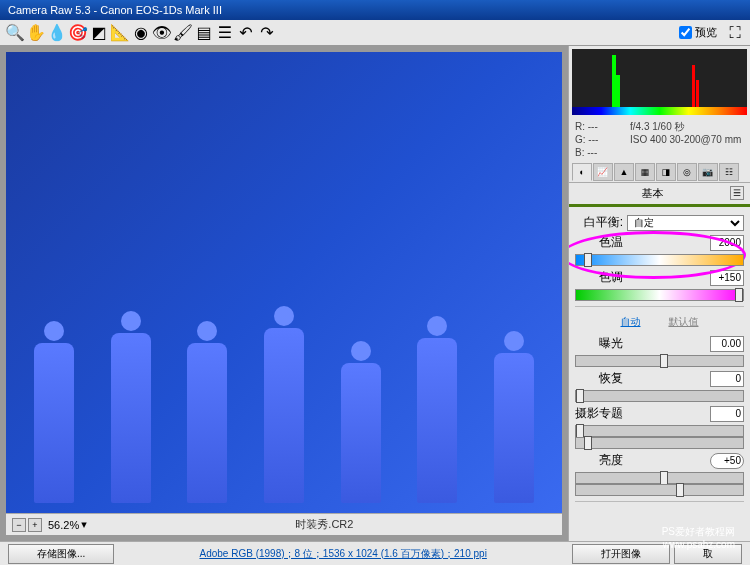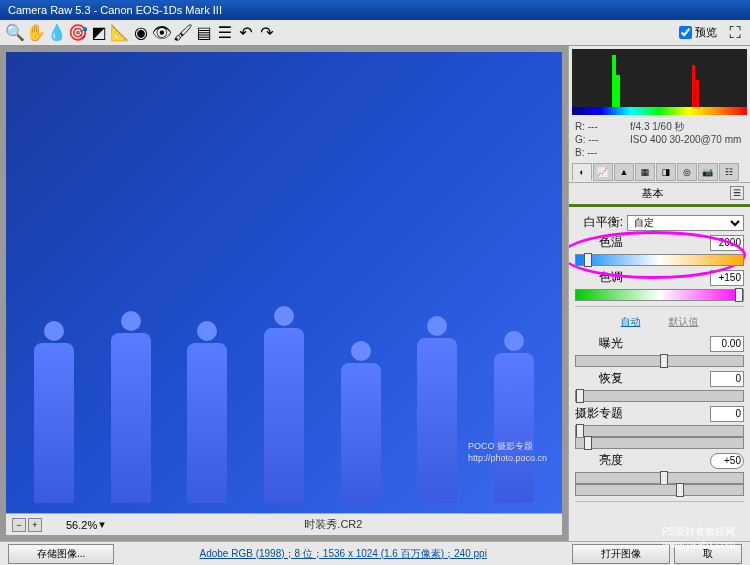--- a/index.html
+++ b/index.html
@@ -78,28 +78,26 @@
 <div class="main">
   <div class="viewer">
     <div class="canvas">
       <div class="person"></div>
         <div class="person" style="height:170px;"></div>
         <div class="person"></div>
       <div class="person" style="height:175px;"></div>
         <div class="person" style="height:140px;"></div>
       <div class="person" style="height:165px;"></div>
         <div class="person" style="height:150px;"></div>
-      <div class="wm1" style="white-space:pre;">POCO 摄影专题
-http://photo.poco.cn</div>
     </div>
     <div class="bottombar">
       <div class="zoom">
         <span class="zbtn">−</span>
         <span class="zbtn">+</span>
-        <span style="margin-left:22px;">56.2%</span>
+        <span style="margin-left:4px;">56.2%</span>
         <span>▾</span>
       </div>
       <span class="fname">时装秀.CR2</span>
     </div>
   </div>
 
   <div class="panel">
     <div class="histogram">
       <div class="hist-g"></div>
         <div class="hist-g" style="left:44px;height:40px;"></div>
@@ -203,19 +201,19 @@
         </div>
 
       <hr class="sep">
 
     </div>
   </div>
 </div>
 
 <div class="infobar">
   <button class="savebtn">存储图像...</button>
-  <span class="profile">Adobe RGB (1998)；8 位；1536 x 1024 (1.6 百万像素)；240 ppi</span>
+  <span class="profile">Adobe RGB (1998)；8 位；1536 x 1024 (1.6 百万像素)；210 ppi</span>
   <button class="openbtn">打开图像</button>
   <button class="doneBtn" style="margin-left:4px;">取</button>
 </div>
 
 <div class="wm2" style="white-space:pre;">PS爱好者教程网
 www.psahz.com</div>
 
 </body></html>

